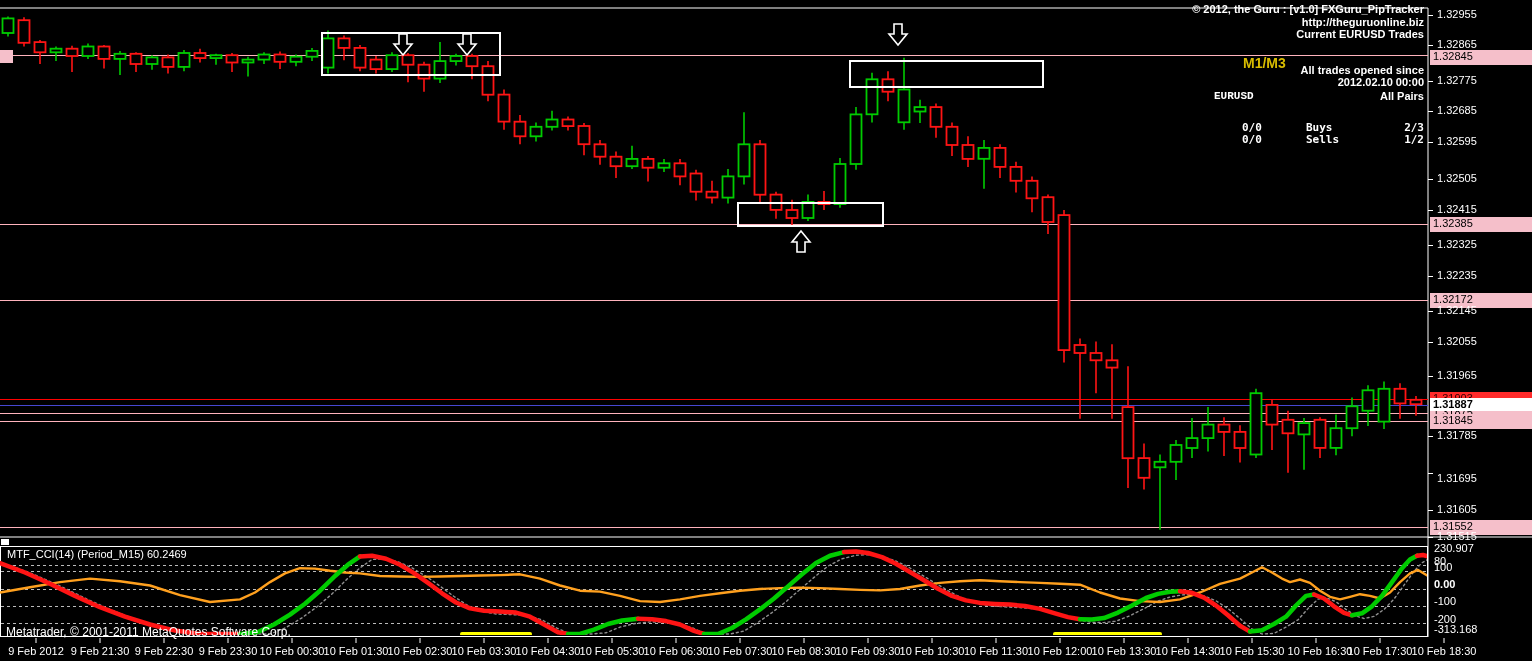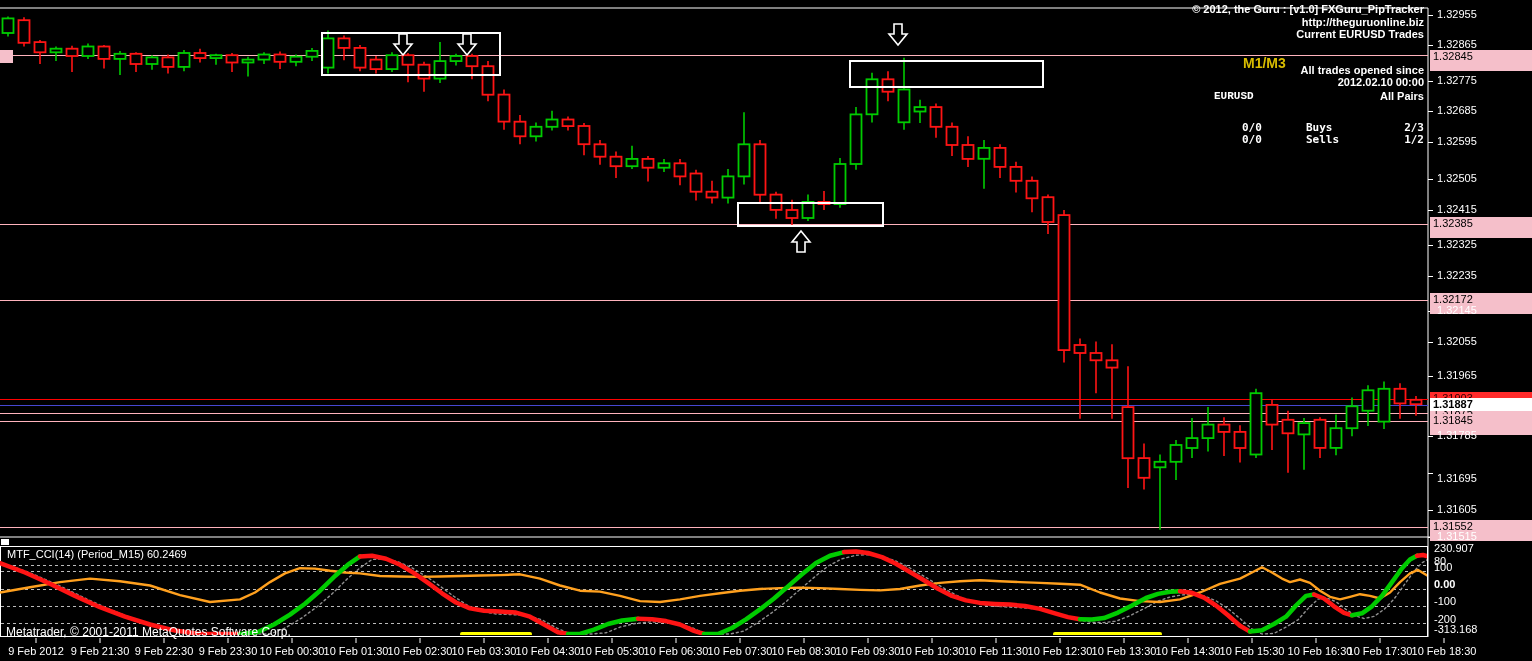--- a/index.html
+++ b/index.html
@@ -2,21 +2,21 @@
 <html><head>
 <meta charset="utf-8">
 <style>
   html,body{margin:0;padding:0;background:#222;}
   .screen{position:relative;width:1532px;height:661px;background:#000;overflow:hidden;
           font-family:"Liberation Sans",sans-serif;color:#fff;}
   svg.layer{position:absolute;left:0;top:0;}
   .abs{position:absolute;white-space:nowrap;}
   .hdr{font-size:11px;font-weight:bold;color:#fff;text-align:right;line-height:12px;}
   .axis-lbl{font-size:11px;color:#fff;line-height:12px;}
-  .axis-hl{font-size:11px;color:#000;background:#f5bfca;padding:0 3px 9px 3px;line-height:12px;}
+  .axis-hl{font-size:11px;color:#000;background:#f5bfca;padding:0 3px 3px 3px;line-height:12px;}
   .axis-red{font-size:11px;color:#300;background:#ff2a2a;padding:0 3px 1px 3px;line-height:12px;}
   .axis-cur{font-size:11px;color:#000;background:#fff;padding:0 3px 1px 3px;line-height:12px;font-weight:bold;}
   .time-lbl{font-size:11px;color:#fff;}
   .mono{font-family:"DejaVu Sans Mono",monospace;}
   .big{font-size:17px;font-weight:bold;letter-spacing:1px;}
   .tf-label{font-size:14px;font-weight:bold;}
 </style>
 </head>
 <body>
 
@@ -547,21 +547,21 @@
       <div class="abs time-lbl" style="top: 645px; left: 384px; width: 72px; text-align: center;">10 Feb 02:30</div>
       <div class="abs time-lbl" style="top: 645px; left: 448px; width: 72px; text-align: center;">10 Feb 03:30</div>
       <div class="abs time-lbl" style="top: 645px; left: 512px; width: 72px; text-align: center;">10 Feb 04:30</div>
       <div class="abs time-lbl" style="top: 645px; left: 576px; width: 72px; text-align: center;">10 Feb 05:30</div>
       <div class="abs time-lbl" style="top: 645px; left: 640px; width: 72px; text-align: center;">10 Feb 06:30</div>
       <div class="abs time-lbl" style="top: 645px; left: 704px; width: 72px; text-align: center;">10 Feb 07:30</div>
       <div class="abs time-lbl" style="top: 645px; left: 768px; width: 72px; text-align: center;">10 Feb 08:30</div>
       <div class="abs time-lbl" style="top: 645px; left: 832px; width: 72px; text-align: center;">10 Feb 09:30</div>
       <div class="abs time-lbl" style="top: 645px; left: 896px; width: 72px; text-align: center;">10 Feb 10:30</div>
       <div class="abs time-lbl" style="top: 645px; left: 960px; width: 72px; text-align: center;">10 Feb 11:30</div>
-      <div class="abs time-lbl" style="top: 645px; left: 1024px; width: 72px; text-align: center;">10 Feb 12:30</div>
+      <div class="abs time-lbl" style="top: 645px; left: 1024px; width: 72px; text-align: center;">10 Feb 12:00</div>
       <div class="abs time-lbl" style="top: 645px; left: 1088px; width: 72px; text-align: center;">10 Feb 13:30</div>
       <div class="abs time-lbl" style="top: 645px; left: 1152px; width: 72px; text-align: center;">10 Feb 14:30</div>
       <div class="abs time-lbl" style="top: 645px; left: 1216px; width: 72px; text-align: center;">10 Feb 15:30</div>
       <div class="abs time-lbl" style="top: 645px; left: 1280px; width: 80px; text-align: center;">10 Feb 16:30</div>
       <div class="abs time-lbl" style="top: 645px; left: 1344px; width: 72px; text-align: center;">10 Feb 17:30</div>
       <div class="abs time-lbl" style="top: 645px; left: 1408px; width: 72px; text-align: center;">10 Feb 18:30</div>
     </div>
 </div>
 
 </body></html>

